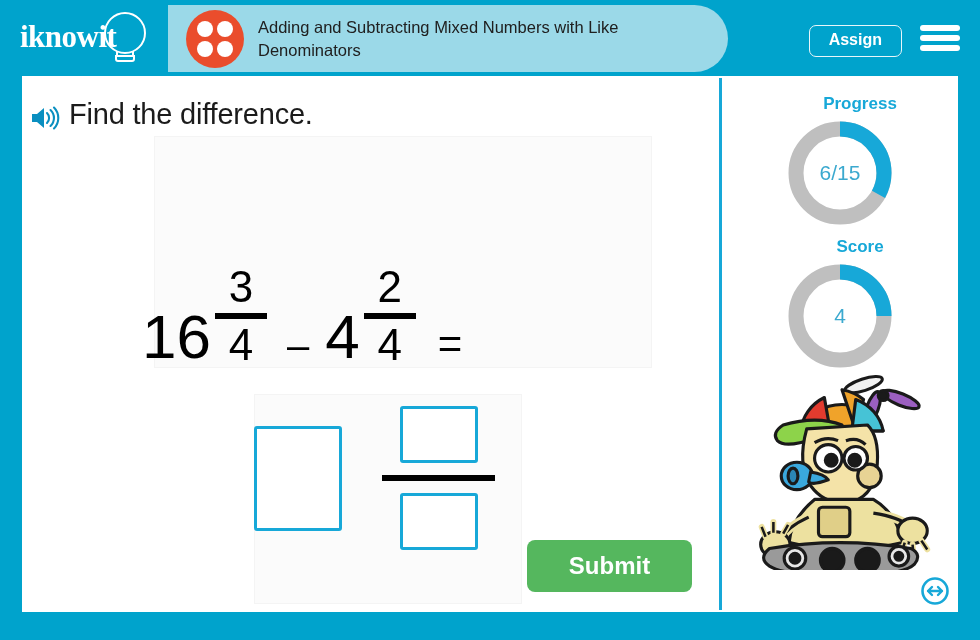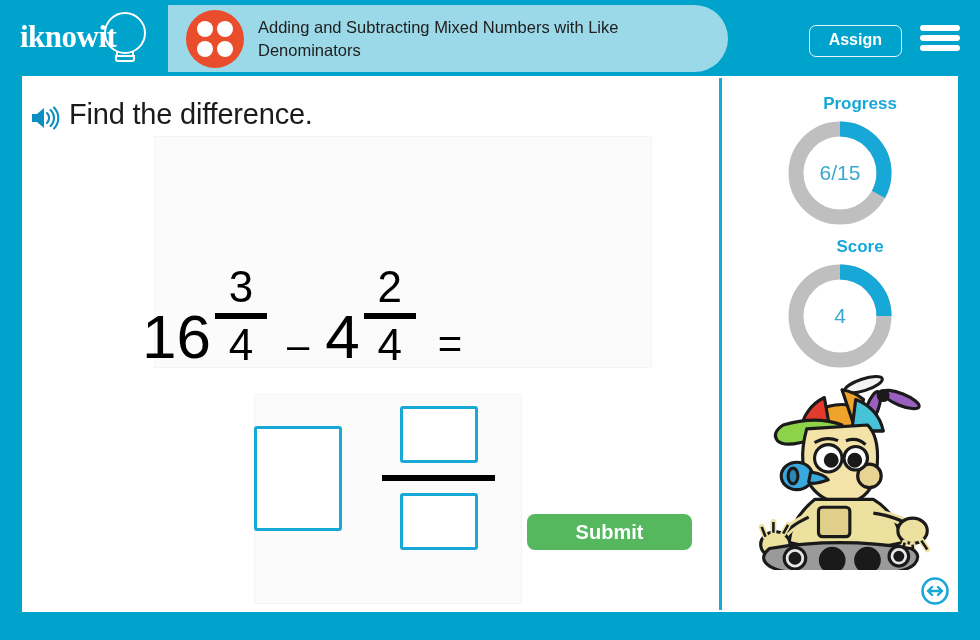--- a/index.html
+++ b/index.html
@@ -215,26 +215,26 @@
     left: 10px; top: 462px;
     width: 128px; height: 48px;
     background: #00a3cc;
     border: none; border-radius: 8px;
     color: #ffffff;
     font-size: 24px; font-weight: bold;
     cursor: pointer;
   }
   #submit-button {
     position: absolute;
-    left: 505px; top: 438px;
-    width: 165px; height: 36px;
+    left: 505px; top: 464px;
+    width: 165px; height: 52px;
     background: #55b75e;
     border: none; border-radius: 8px;
     color: #ffffff;
-    font-size: 20px; font-weight: bold;
+    font-size: 24px; font-weight: bold;
     cursor: pointer;
   }
 
   
   #divider {
     position: absolute;
     left: 697px; top: 2px;
     width: 3px; height: 532px;
     background: #17a8d8;
   }

